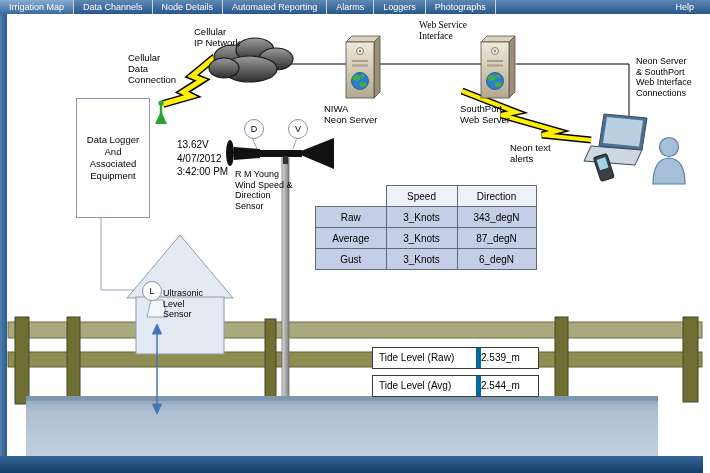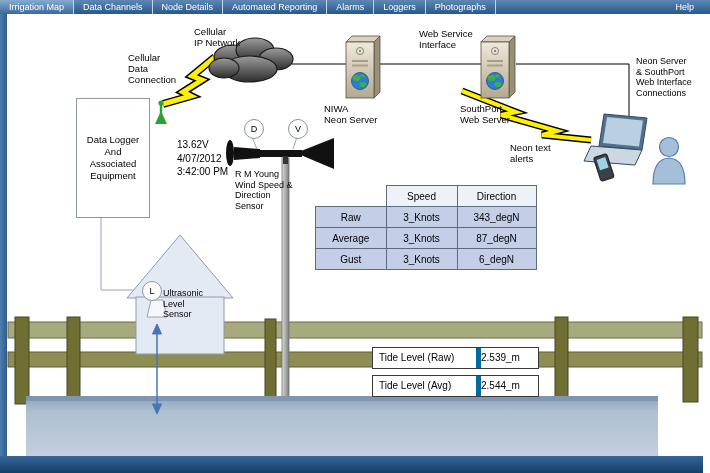--- a/index.html
+++ b/index.html
@@ -188,21 +188,21 @@
   <div class="lbl" style="left:128px;top:52px;width:72px;">Cellular
 Data
 Connection</div>
   <div class="logger-box">Data Logger
 And
 Associated
 Equipment</div>
   <div class="readings"><span>13.62V</span><br><span>4/07/2012</span><br><span>3:42:00 PM</span></div>
   <div class="lbl" style="left:324px;top:103px;width:78px;">NIWA
 Neon Server</div>
-  <div class="lbl" style="left:419px;top:28px;width:78px;">Web Service
+  <div class="lbl" style="left:419px;top:20px;width:78px;font-family:Liberation Serif, serif;">Web Service
 Interface</div>
   <div class="lbl" style="left:460px;top:103px;width:76px;">SouthPort
 Web Server</div>
   <div class="lbl small" style="left:636px;top:56px;width:72px;">Neon Server
 &amp; SouthPort
 Web Interface
 Connections</div>
   <div class="lbl" style="left:510px;top:142px;width:62px;">Neon text
 alerts</div>
   <div class="lbl small" style="left:235px;top:169px;width:76px;">R M Young

